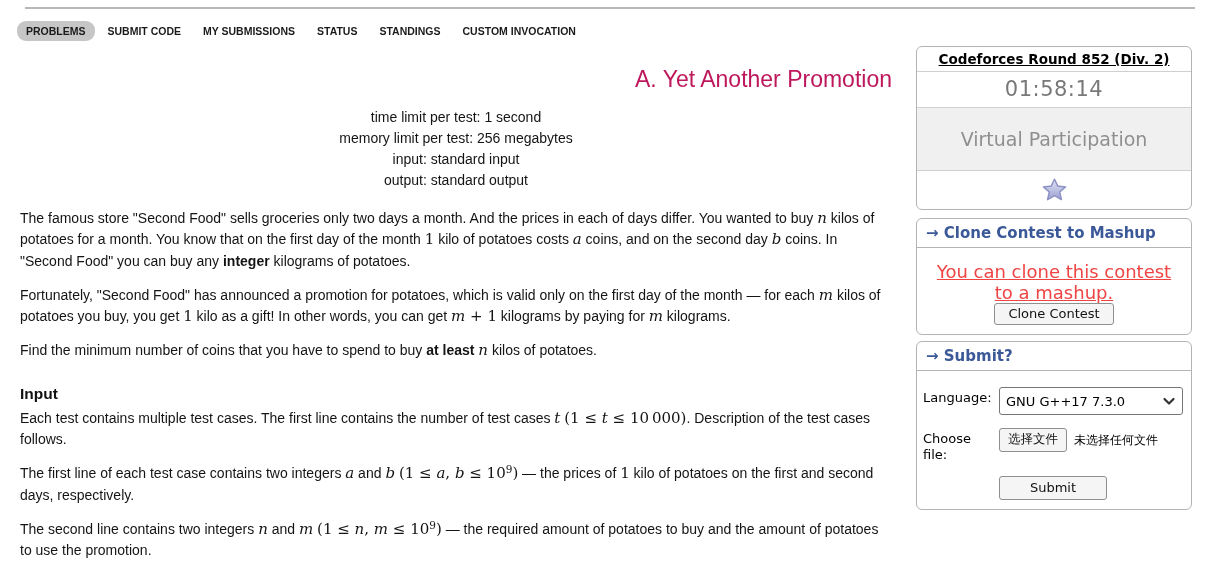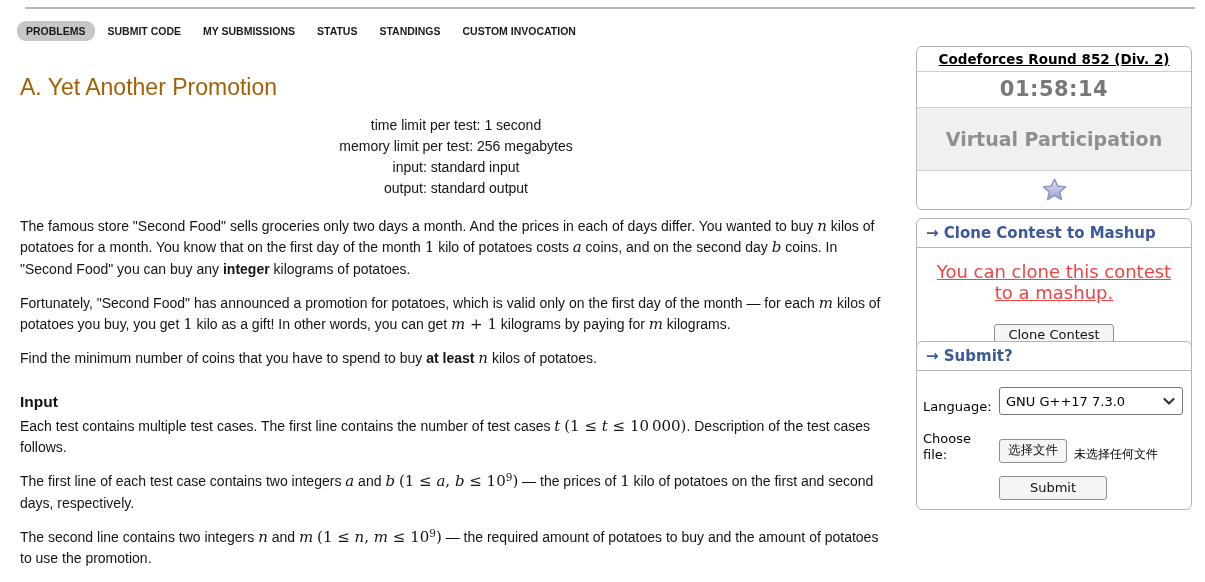--- a/index.html
+++ b/index.html
@@ -12,60 +12,60 @@
 
   
   .nav { position:absolute; left:17px; top:21px; display:flex; align-items:center; }
   .tab { font-size:10.5px; font-weight:bold; color:#1a1a1a; text-decoration:none;
          padding:4px 9px; letter-spacing:0px; white-space:nowrap; border-radius:9px; }
   .tab.active { background:#c6c6c6; }
   .tab + .tab { margin-left:4px; }
 
   
   .main { position:absolute; left:20px; top:58px; width:872px; font-size:14px; line-height:1.55; color:#141414; }
-  .p-title { font-size:23px; font-weight:400; text-align:left; color:#a16207; margin:12px 0 9px; }
+  .p-title { font-size:23px; font-weight:400; text-align:right; color:#be185d; margin:4px 0 9px; }
   .limits { text-align:center; margin-bottom:17px; }
   .limits div { font-size:14px; line-height:21px; }
   p.stmt { margin:0 0 12px; }
   h2.sec { font-size:15.5px; font-weight:700; color:#111; margin:20px 0 2px; }
   .seg-b { font-weight:bold; }
   .seg-i { font-family:"DejaVu Serif", serif; font-style:italic; font-size:15px; line-height:1; }
   .seg-r { font-family:"DejaVu Serif", serif; font-size:15px; line-height:1; }
   .seg-s { font-family:"DejaVu Serif", serif; font-size:10.5px; line-height:1; position:relative; top:-5px; }
 
   
   .box { position:absolute; left:916px; width:276px; background:#fff;
          border:1px solid #b4b4b4; border-radius:6px; overflow:hidden;
          font-family:"DejaVu Sans", sans-serif; }
   .box-contest { top:46px; }
   .box-clone   { top:218px; }
   .box-submit  { top:341px; }
 
-  .crow { text-align:center;font-weight:bold; }
+  .crow { text-align:center; }
   .crow + .crow { border-top:1px solid #cfcfcf; }
   .crow.shade { background:#f0f0f0; }
   .r-title { padding:4px 2px; font-size:13.5px; font-weight:bold; }
   .r-title a { color:#000; text-decoration:underline; }
   .r-status { padding:4px 2px; font-size:13.5px; font-weight:bold; color:#3b5998; }
   .r-timer { padding:5px 0 6px; font-size:21px; color:#787878; letter-spacing:0.5px; }
   .r-mode { padding:20px 0; font-size:19px; color:#8f8f8f; }
   .r-star { padding:6px 0 7px; }
   .r-star svg { display:block; margin:0 auto; cursor:pointer; }
 
   .box-caption { padding:5px 8px 5px 9px; font-size:15px; font-weight:bold; color:#3b5998;
                  border-bottom:1px solid #b4b4b4; }
   .clone-body { padding:13px 8px 9px; text-align:center; }
   .clone-text { font-size:18px; color:#ef4444;text-decoration:underline; }
   .btn { font-family:"DejaVu Sans", sans-serif; font-size:13px; color:#111;
          background:#f5f5f5; border:1px solid #8f8f8f; border-radius:3px;
          padding:2px 13px 3px; cursor:pointer; }
-  .clone-btn { margin-top:21px;text-align:right; }
+  .clone-btn { margin-top:0;text-align:right; }
 
   .submit-form { padding:16px 8px 9px 6px; }
-  .form-row { display:flex; align-items:flex-end; }
+  .form-row { display:flex; align-items:flex-start; }
   .form-label { width:76px; font-size:13px; color:#000; padding-top:3px; line-height:16px; flex:none; }
   .select { width:185px; height:28px; border:1px solid #767676; border-radius:3px; background:#fff;
             display:flex; align-items:center; padding:0 6px; cursor:pointer; }
   .select .val { font-size:13px; color:#000; flex:1; white-space:nowrap; }
   .row-file { margin-top:13px; }
   .file-btn { padding:2px 8px 3px; font-size:12.5px; }
   .file-status { font-size:12px; color:#000; margin-left:7px; padding-top:4px; white-space:nowrap; }
   .row-submit { margin-top:13px; text-align:center; }
   .submit-btn { width:108px; padding:3px 0 4px; }
 </style>

